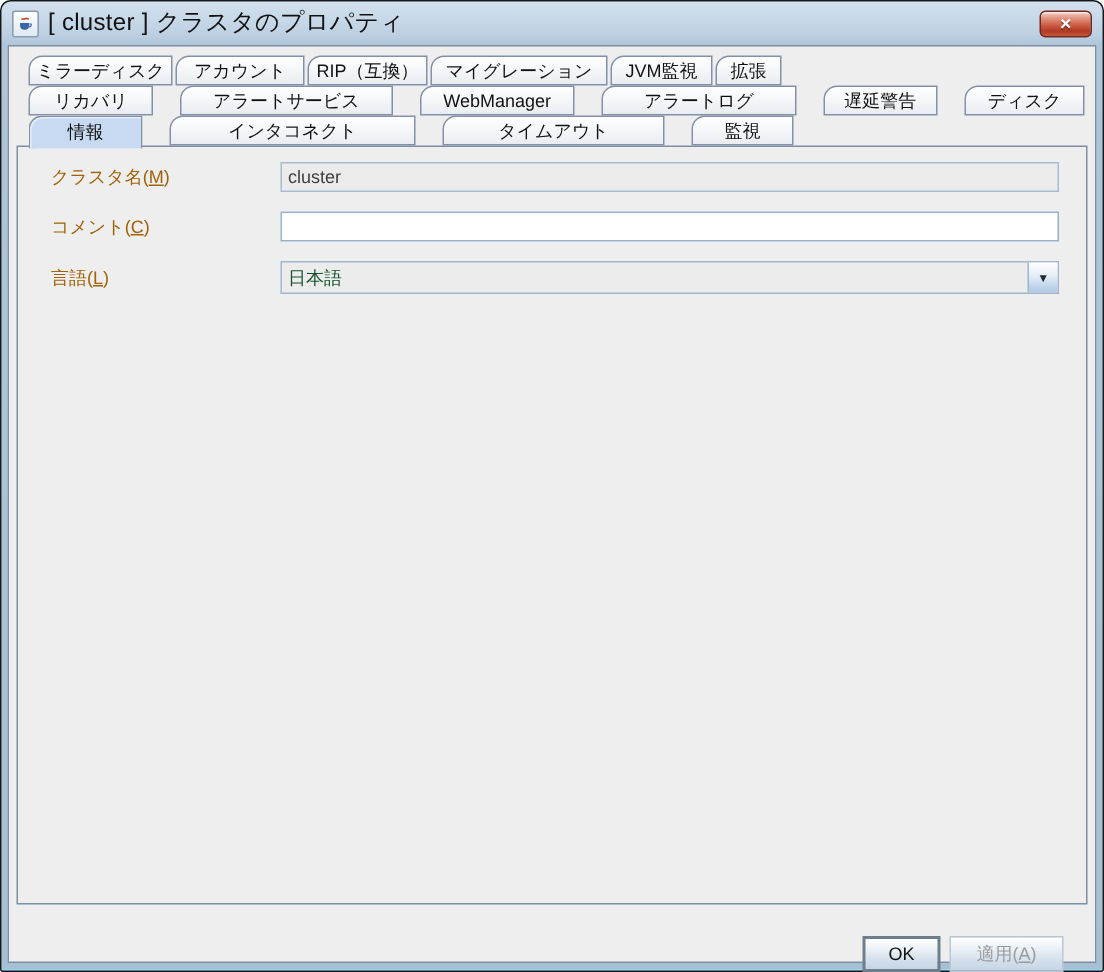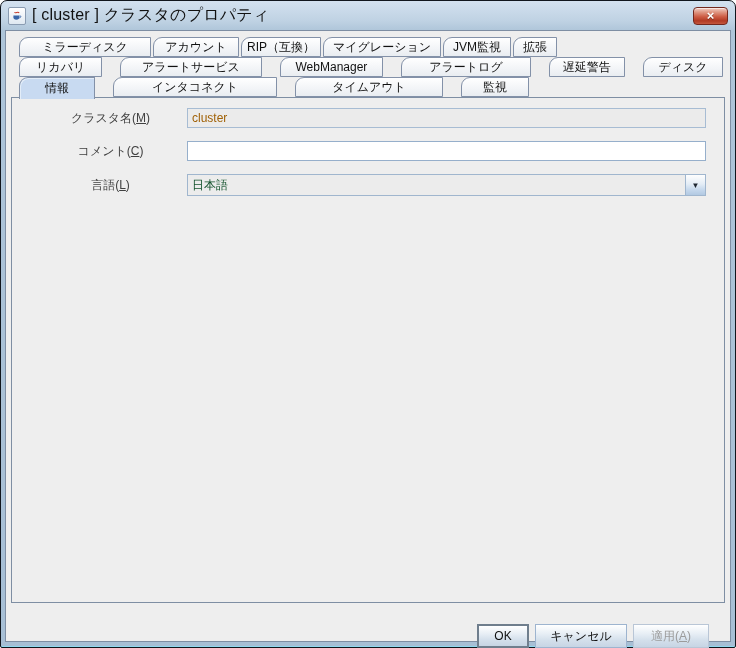--- a/index.html
+++ b/index.html
@@ -64,26 +64,26 @@
   }
 
   
   .panel {
     flex:1; min-height:0;
     border:1px solid #7e8ea3; background:#eeeeee;
     padding:10px 18px 0 22px; box-sizing:border-box;
     position:relative; z-index:1;
   }
   .form-row { display:flex; align-items:center; margin-bottom:13px; }
-  .form-label { width:153px; flex:0 0 153px; font-size:12px; color:#404040;text-align:center; }
+  .form-label { width:153px; flex:0 0 153px; font-size:12px; color:#a16207; }
   .mnemonic { text-decoration:underline; }
 
   .tf {
     flex:1; height:20px; box-sizing:border-box;
-    font-family:"Liberation Sans", sans-serif; font-size:12px; color:#a16207;
+    font-family:"Liberation Sans", sans-serif; font-size:12px; color:#404040;
     padding:0 4px; outline:none;
   }
   .tf-readonly { background:#ebebeb; border:1px solid #a7bcd3; }
   .tf-edit     { background:#ffffff; border:1px solid #96afcb; }
 
   .combo {
     flex:1; height:22px; box-sizing:border-box;
     border:1px solid #a0b6ce; background:#ececec;
     display:flex; align-items:stretch;
   }
@@ -127,21 +127,21 @@
       </svg>
     </span>
     <span class="title-text">[ cluster ] クラスタのプロパティ</span>
     <span class="close-btn">×</span>
   </div>
 
   <div class="content">
 
     <div class="tabs">
       <div class="tab-row">
-        <div class="tab" style="width:132px">ミラーディスク</div>
+        <div class="tab" style="width:96px">ミラーディスク</div>
         <div class="tab" style="width:86px">アカウント</div>
         <div class="tab" style="width:80px">RIP（互換）</div>
         <div class="tab" style="width:118px">マイグレーション</div>
         <div class="tab" style="width:68px">JVM監視</div>
         <div class="tab" style="width:44px">拡張</div>
       </div>
       <div class="tab-row">
         <div class="tab" style="width:96px">リカバリ</div>
         <div class="tab" style="width:164px">アラートサービス</div>
         <div class="tab" style="width:120px">WebManager</div>
@@ -174,21 +174,20 @@
         <div class="combo">
           <span class="combo-value">日本語</span>
           <span class="combo-btn">▼</span>
         </div>
       </div>
 
     </div>
 
     <div class="button-bar">
       <button class="btn btn-ok">OK</button>
-      <button class="btn btn-cancel">キャンセル</button>
       <button class="btn btn-apply">
           <span>適用(</span>
           <span class="mnemonic">A</span>
           <span>)</span>
         </button>
     </div>
 
   </div>
 </div>
 

